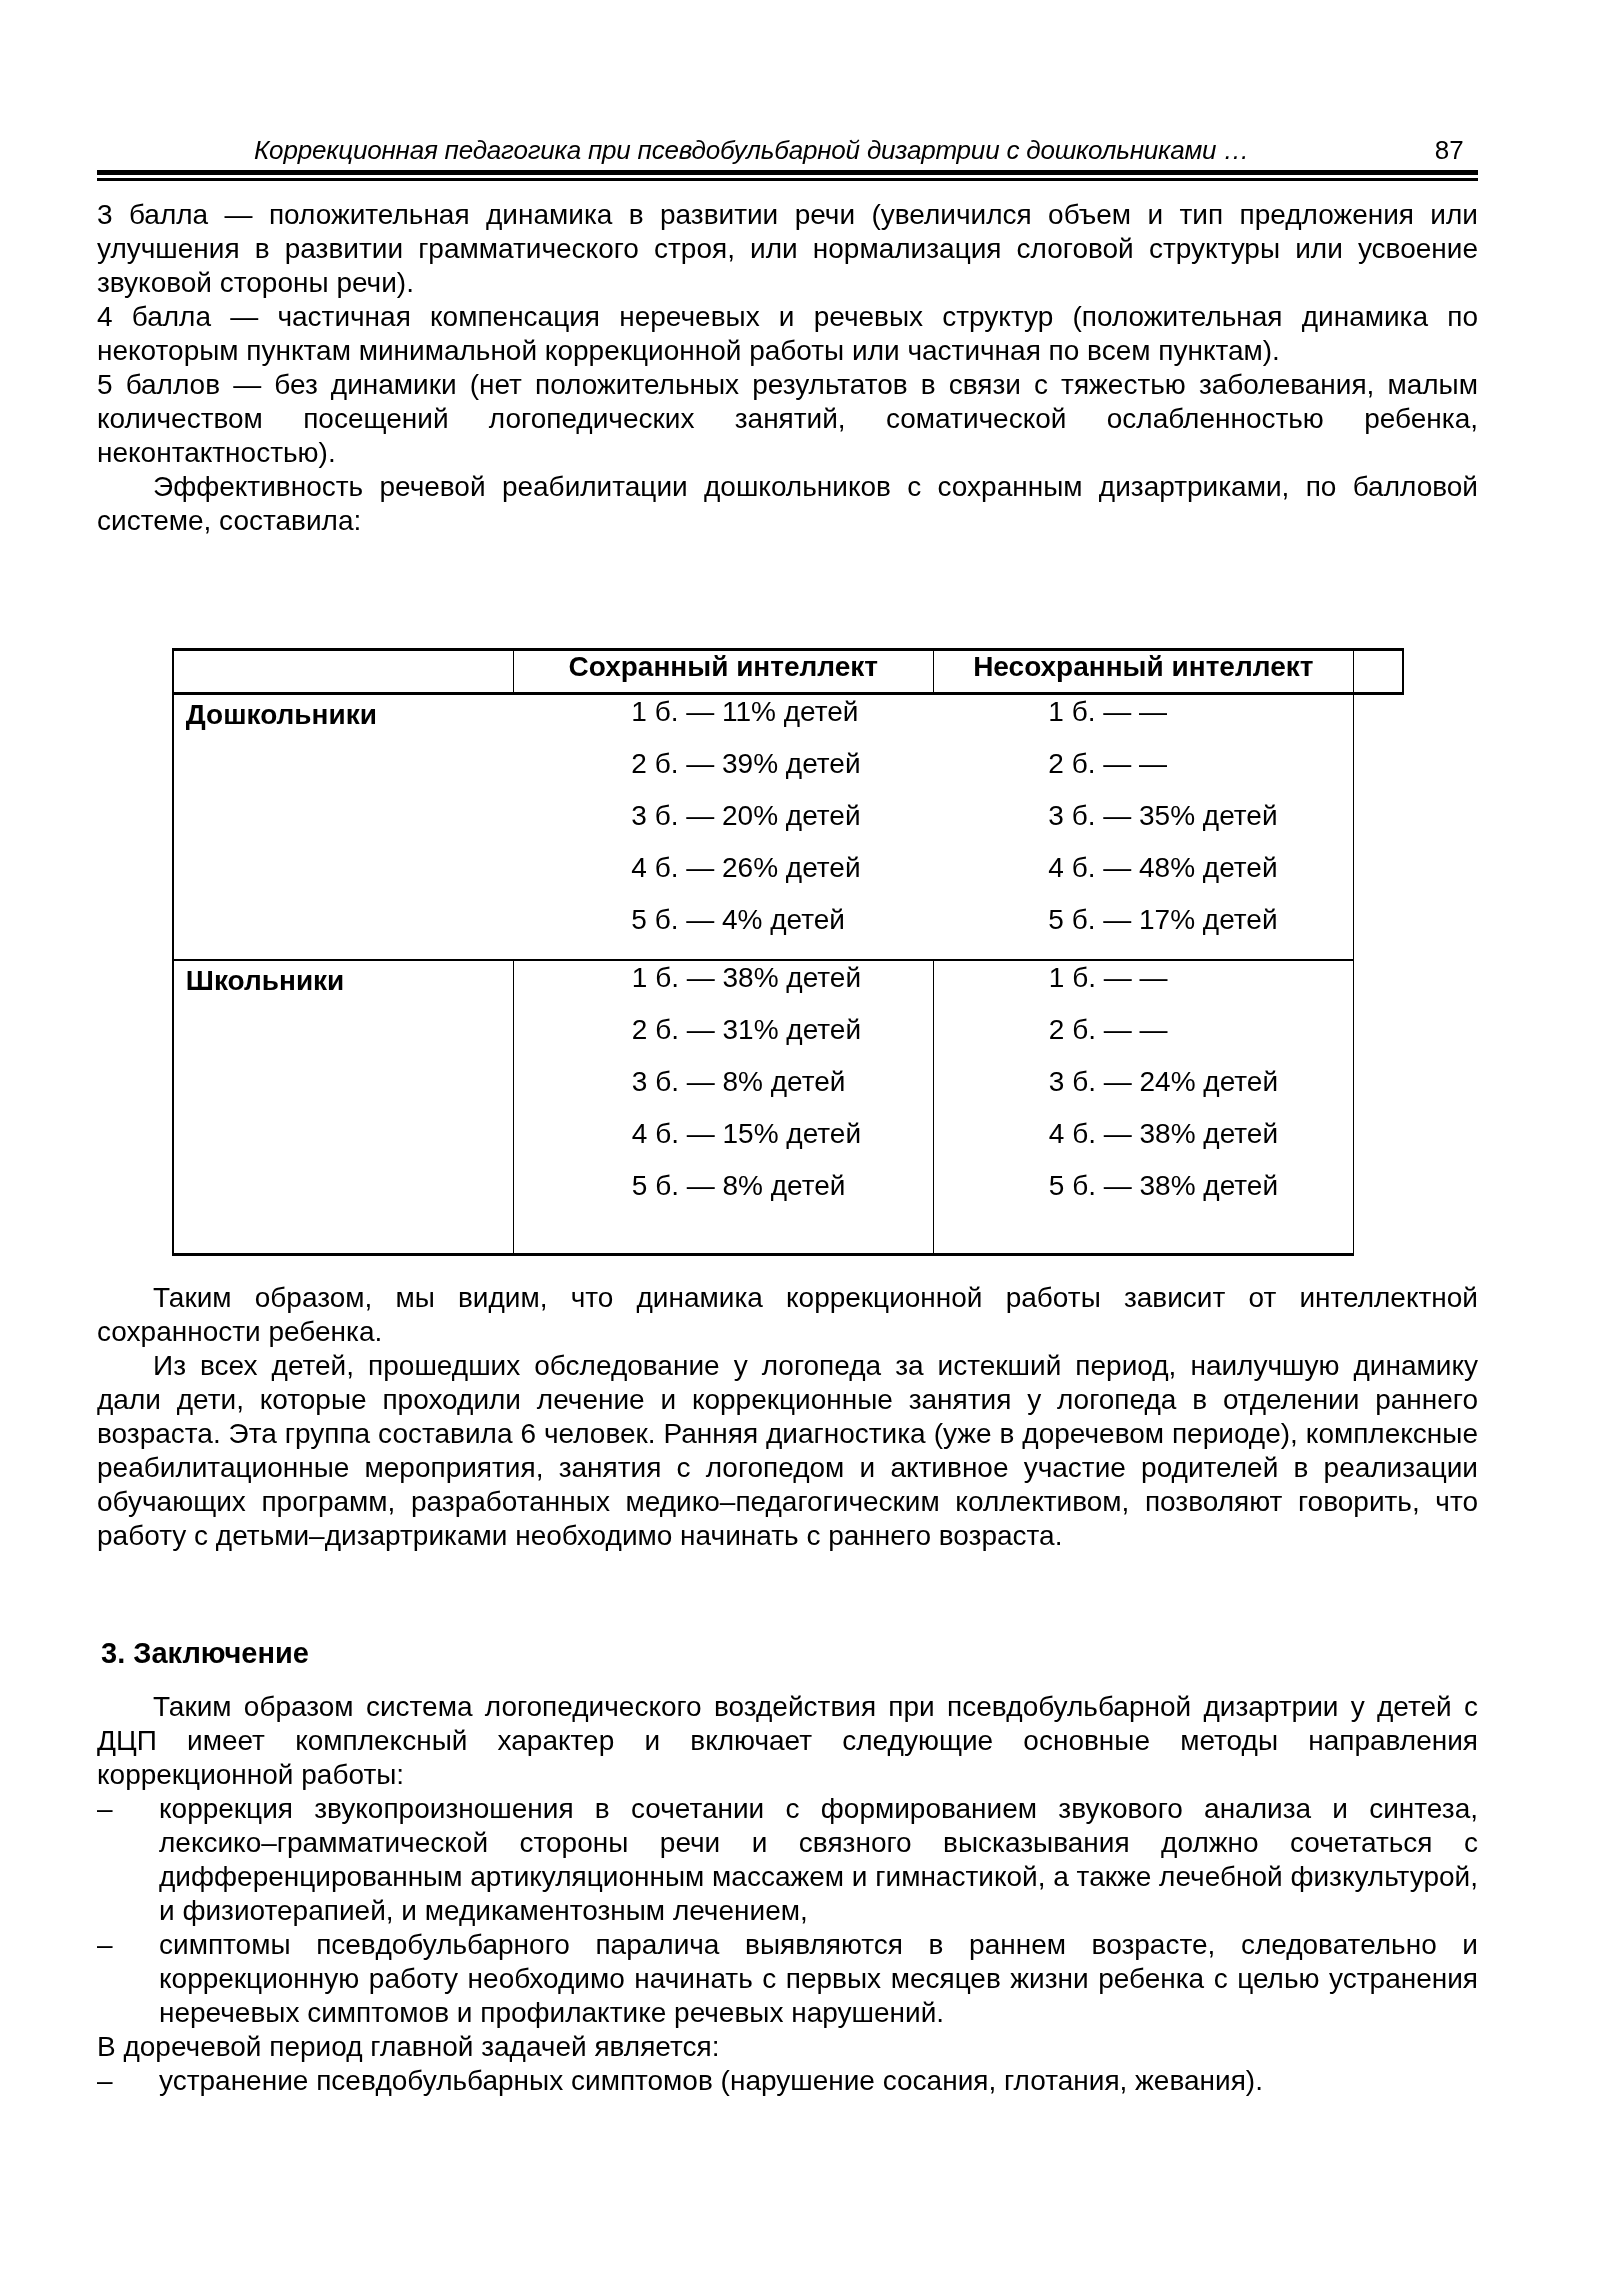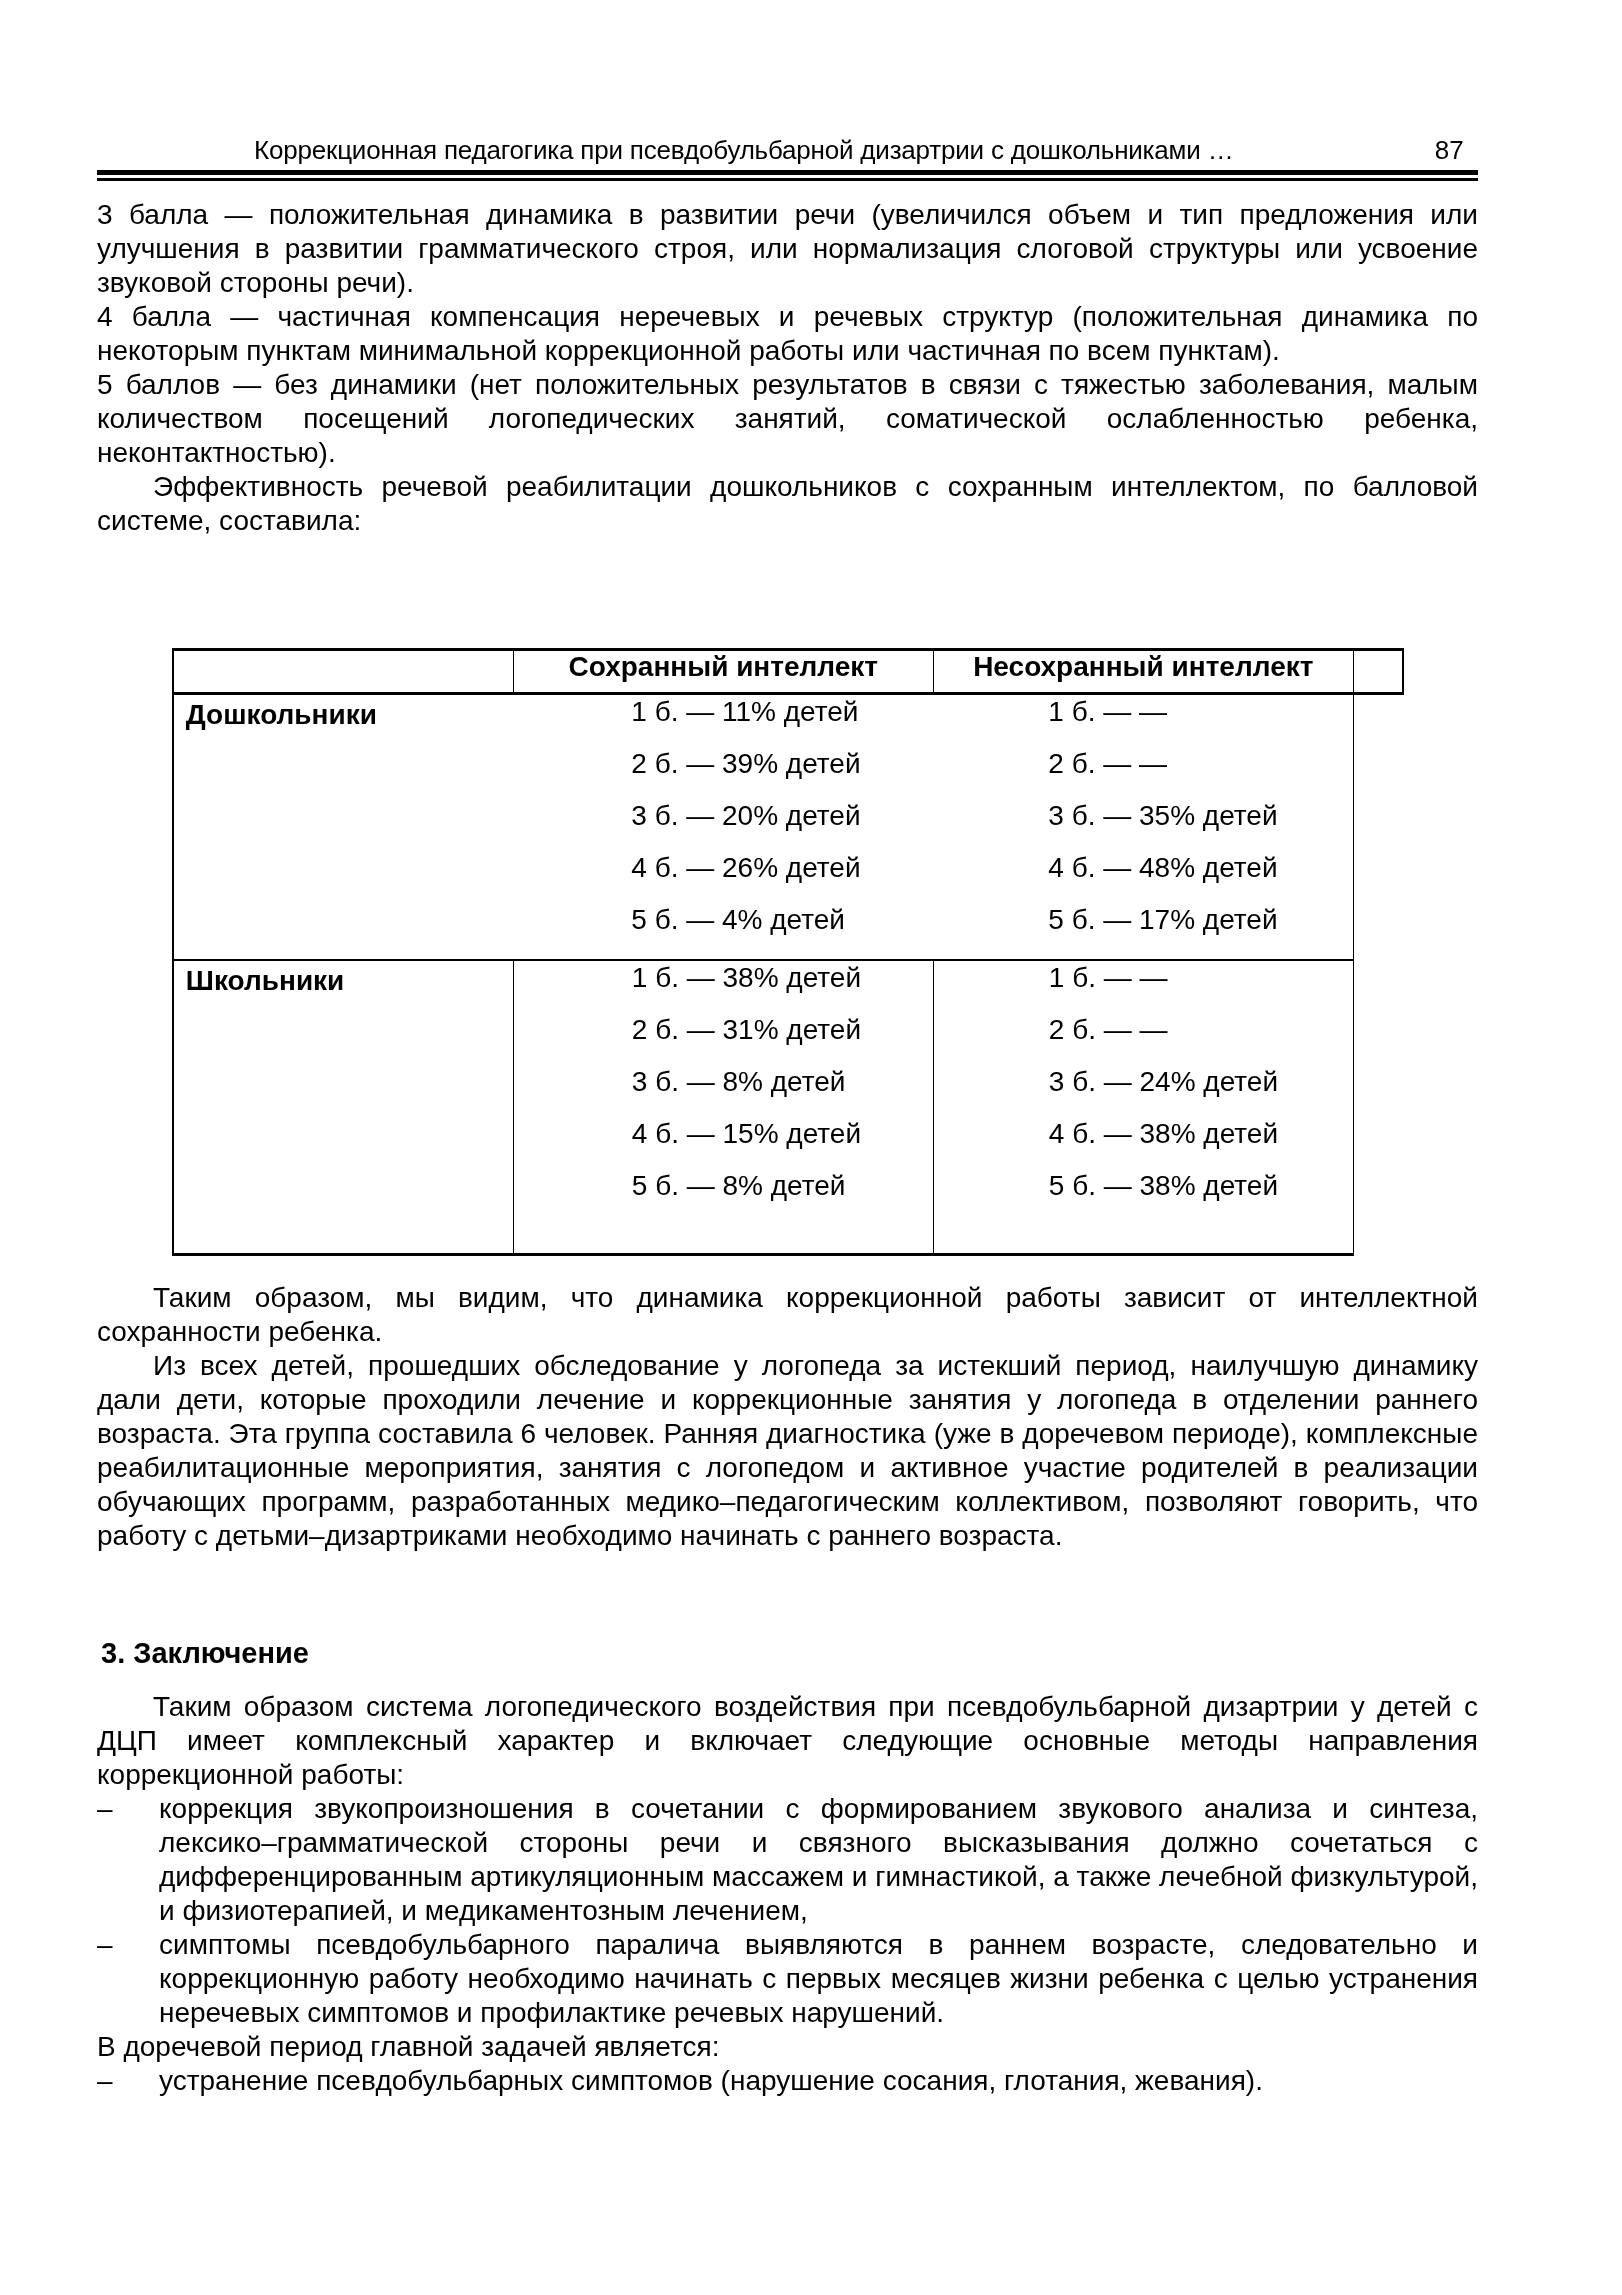--- a/index.html
+++ b/index.html
@@ -1,20 +1,20 @@
 <!DOCTYPE html>
 <html style="font-size:10.5px"><head>
 <meta charset="utf-8">
 <style>
   html, body { margin: 0; padding: 0; background: #ffffff; }
   body { width: 1622px; height: 2295px; position: relative; overflow: hidden;
          font-family: "Liberation Sans", sans-serif; color: #000; }
   .page { position: absolute; left: 97px; top: 0; width: 1381px; }
   .running-head { position: absolute; top: 131px; left: 0; width: 1381px; height: 42px; }
-  .running-title { position: absolute; left: 157px; top: 3.9px; font-size: 26px; letter-spacing: -0.2px; }
+  .running-title { position: absolute; left: 157px; top: 3.9px; font-style: italic; font-size: 26px; letter-spacing: -0.2px; }
   .page-num { position: absolute; right: 14.4px; top: 3.9px; font-size: 26px; }
   .rule1 { position: absolute; top: 170px; left: 0; width: 1381px; height: 4.6px; background: #000; }
   .rule2 { position: absolute; top: 178px; left: 0; width: 1381px; height: 2.6px; background: #000; }
   .body-text { position: absolute; top: 198px; left: 0; width: 1381px; font-size: 28px; line-height: 34px; text-align: justify; }
   .body-text p { margin: 0; }
   .indent { text-indent: 56px; }
   table.results { position: absolute; left: 75px; top: 648px; border-collapse: collapse; font-size: 28px; }
   table.results td { padding: 0; vertical-align: top; }
   .hdr td { height: 41px; border-top: 3.3px solid #000; border-bottom: 3.3px solid #000; font-weight: bold; text-align: center; vertical-align: middle; }
   .c0 { width: 327px; border-left: 2.6px solid #000; }
@@ -47,21 +47,21 @@
     <span class="running-title">Коррекционная педагогика при псевдобульбарной дизартрии с дошкольниками …</span>
     <span class="page-num">87</span>
   </div>
   <div class="rule1"></div>
   <div class="rule2"></div>
 
   <div class="body-text">
     <p>3 балла — положительная динамика в развитии речи (увеличился объем и тип предложения или улучшения в развитии грамматического строя, или нормализация слоговой структуры или усвоение звуковой стороны речи).</p>
     <p>4 балла — частичная компенсация неречевых и речевых структур (положительная динамика по некоторым пунктам минимальной коррекционной работы или частичная по всем пунктам).</p>
     <p>5 баллов — без динамики (нет положительных результатов в связи с тяжестью заболевания, малым количеством посещений логопедических занятий, соматической ослабленностью ребенка, неконтактностью).</p>
-    <p class="indent">Эффективность речевой реабилитации дошкольников с сохранным интеллектом, по балловой системе, составила:</p>
+    <p class="indent">Эффективность речевой реабилитации дошкольников с сохранным дизартриками, по балловой системе, составила:</p>
   </div>
 
   <table class="results">
     <tbody>
         <tr class="hdr">
       <td class="c0"></td>
       <td class="c1 vl">Сохранный интеллект</td>
       <td class="c2 vl">Несохранный интеллект</td>
       <td class="c3 vl"></td>
     </tr>

